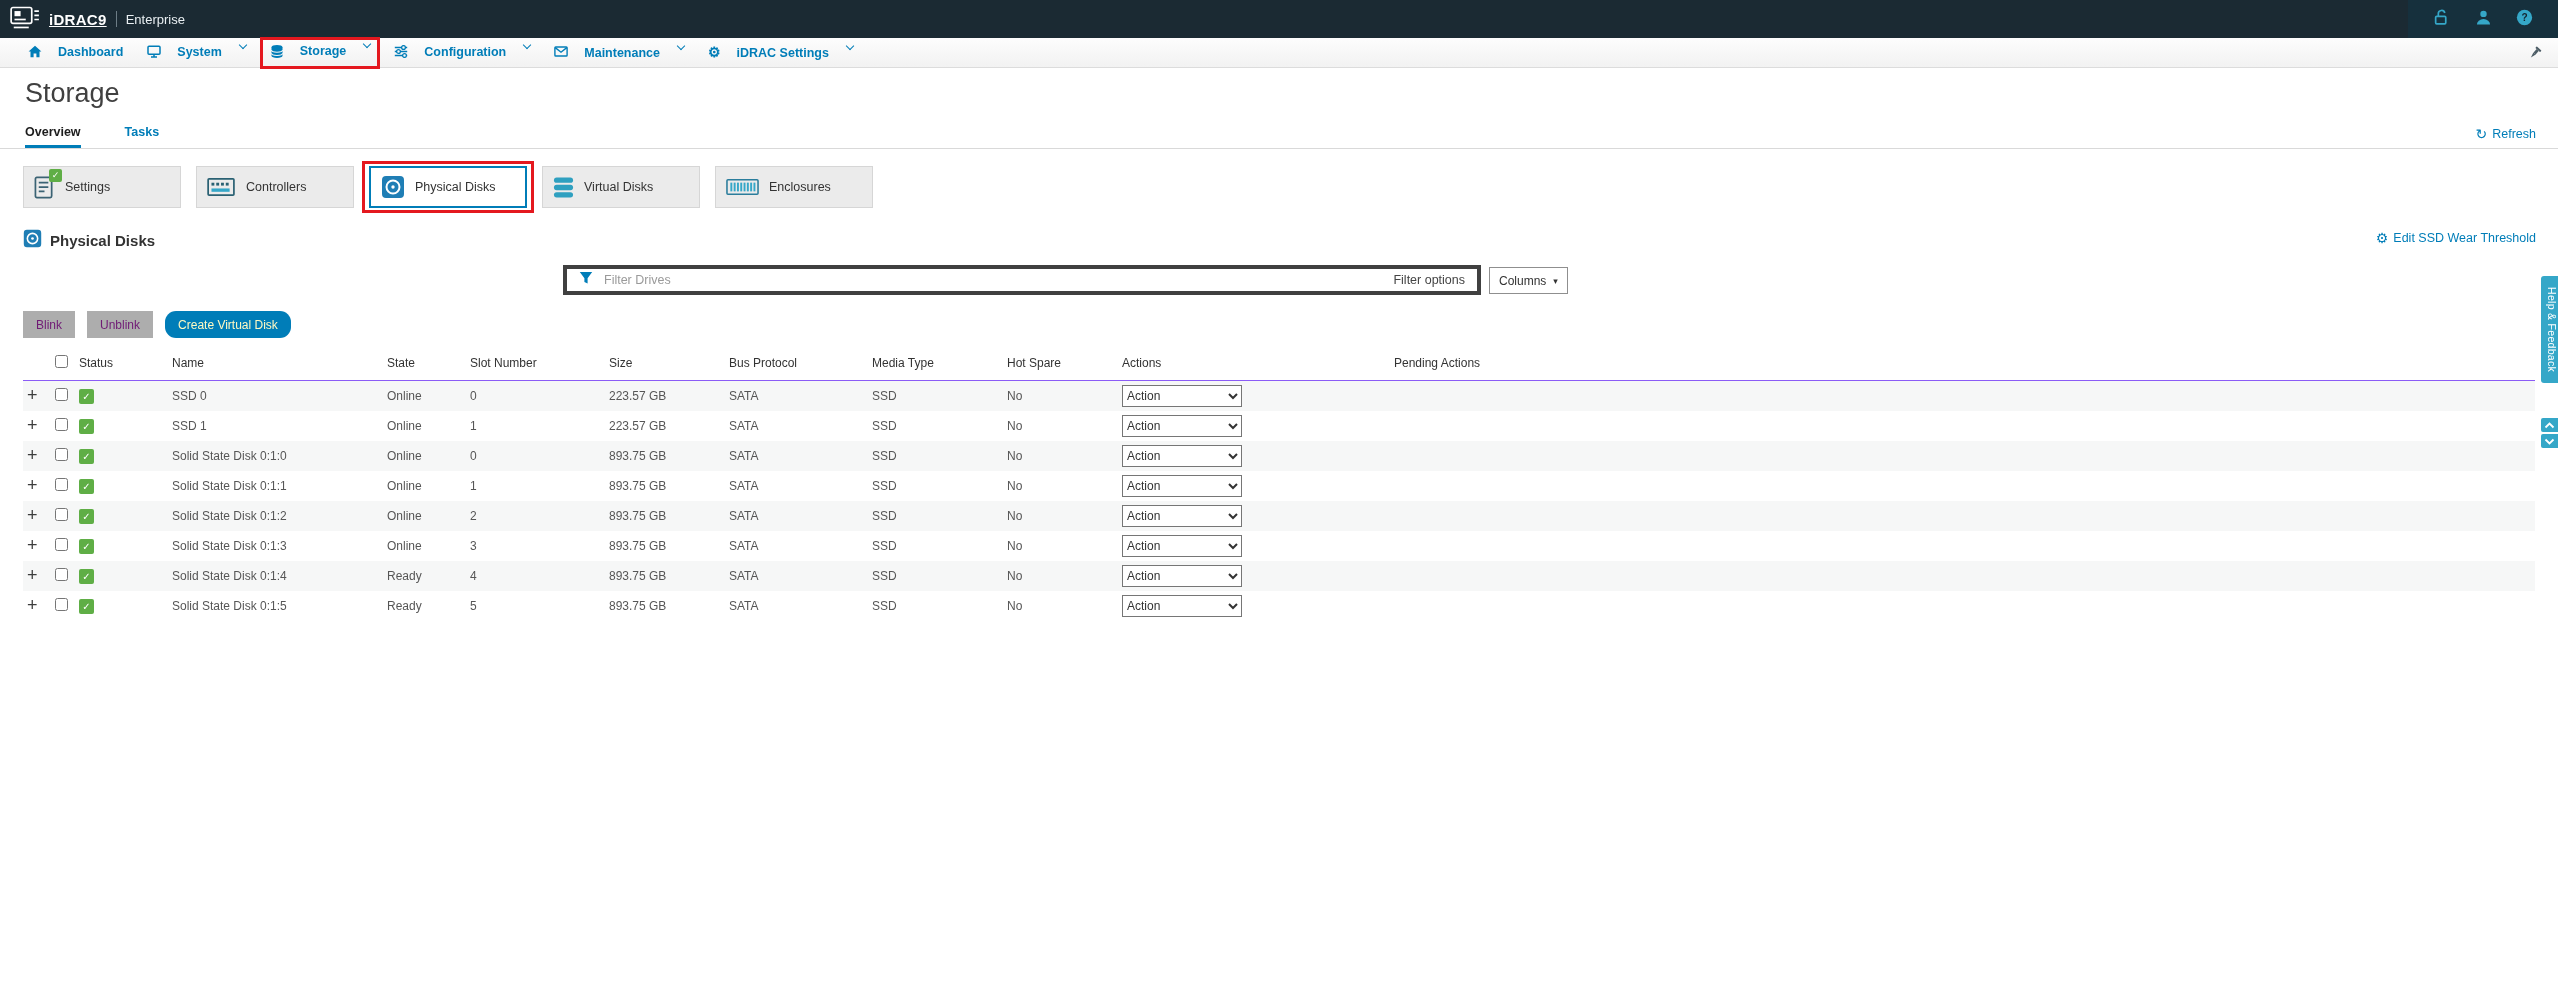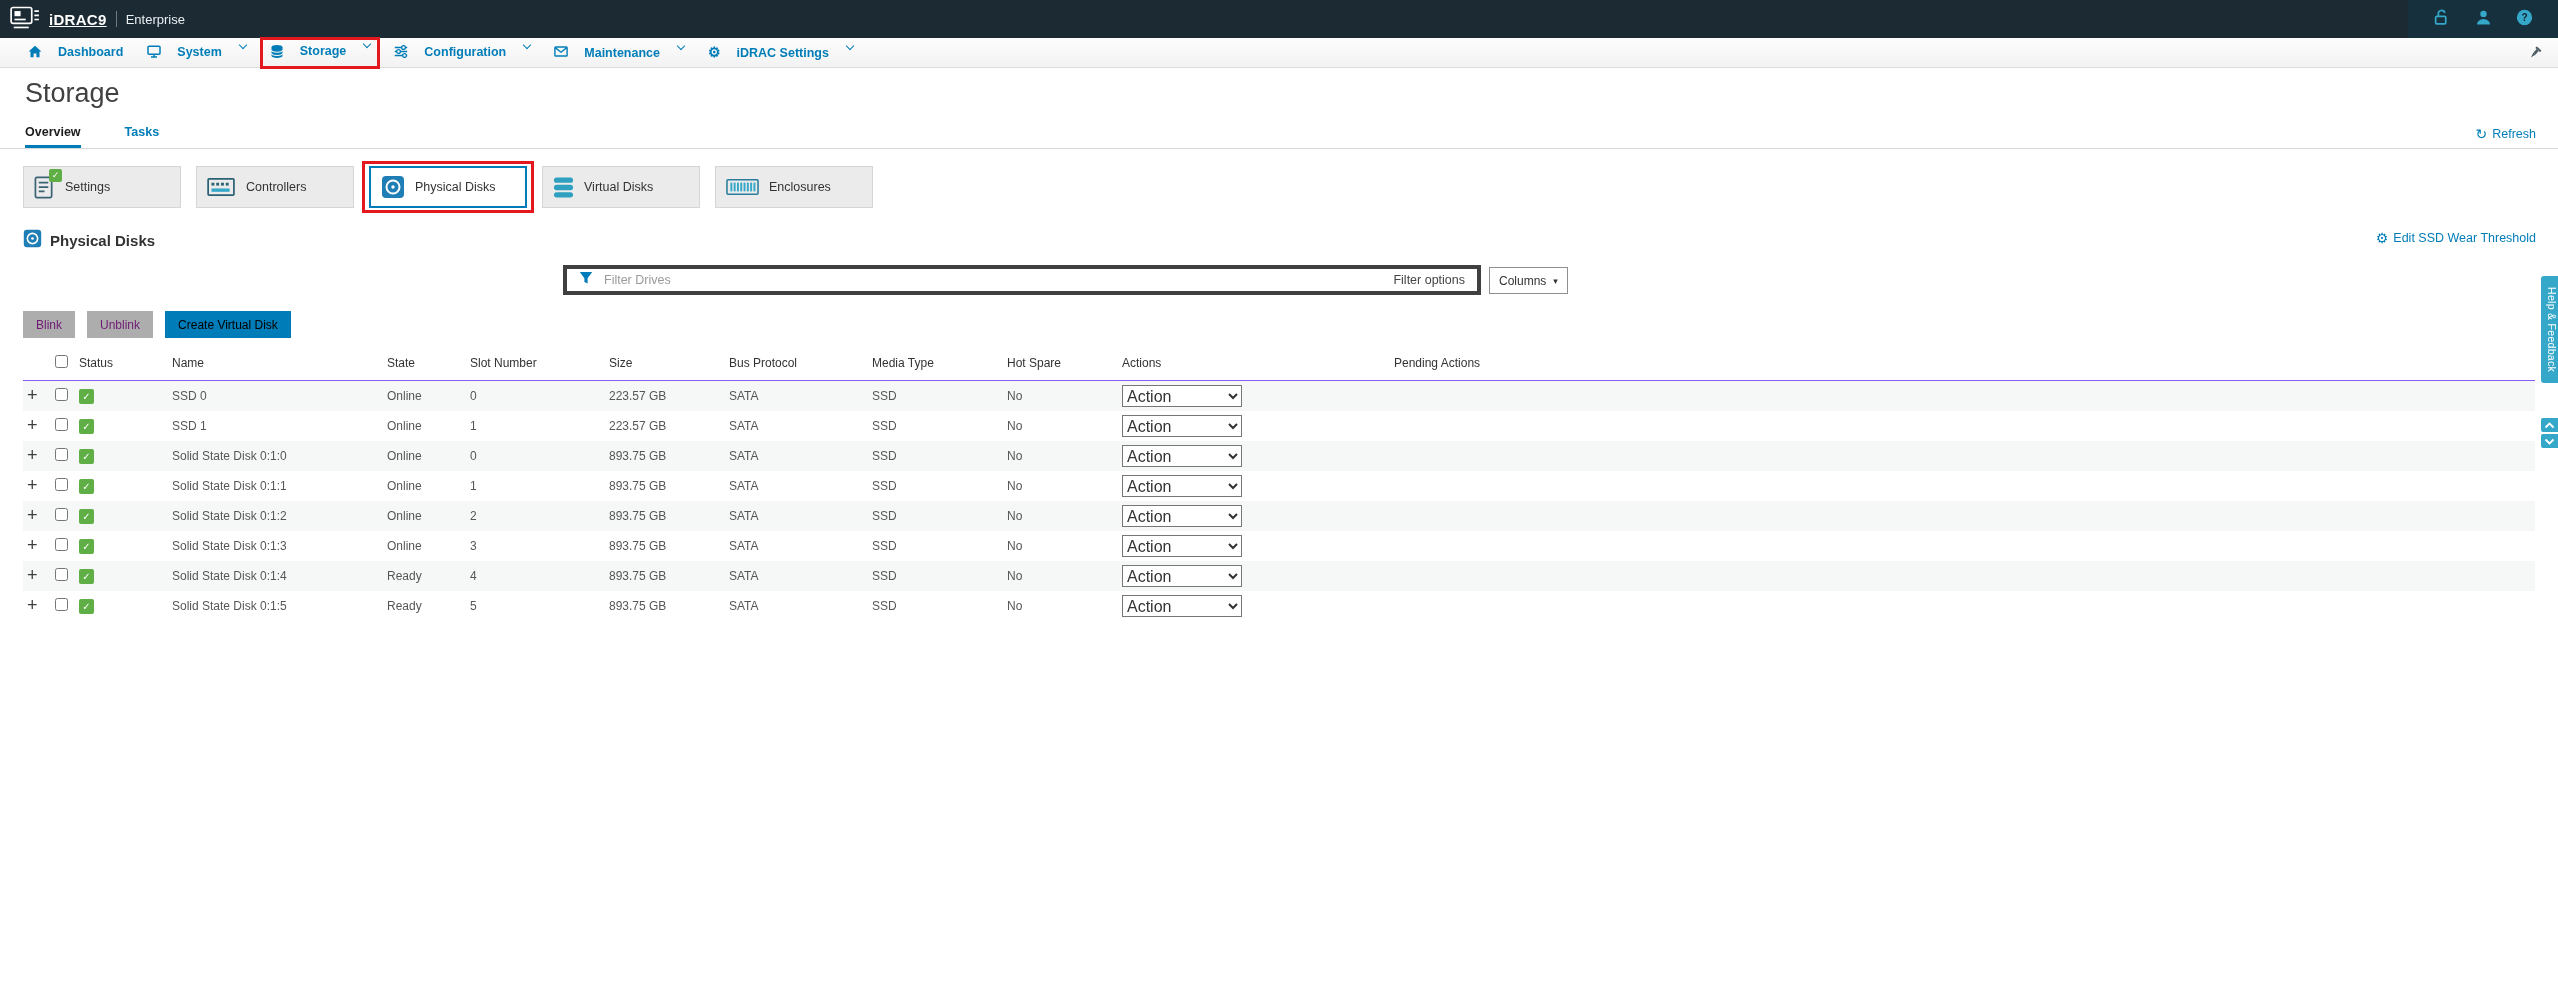--- a/index.html
+++ b/index.html
@@ -69,33 +69,33 @@
   .columns-btn { position:absolute; left:1489px; top:2px; height:27px; border:1px solid #8f8f8f;
     background:#fff; font-size:12px; color:#333; display:flex; align-items:center; gap:7px;
     padding:0 9px; cursor:pointer; }
   .columns-btn .arr { font-size:9px; color:#333; }
 
   
   .toolbar { display:flex; gap:12px; margin:16px 0 0 23px; }
   .btn { height:27px; font-size:12px; border:none; padding:0 13px; cursor:pointer;
     font-family:"Liberation Sans", sans-serif; }
   .btn.disabled { background:#adadad; color:#701a75; }
-  .btn.primary { background:#007db8; color:#000000; }
+  .btn.primary { background:#007db8; color:#fef9c3;border-radius:11px; }
 
   
   .disk-table { margin:10px 0 0 23px; width:2512px; border-collapse:collapse; font-size:12px; color:#565656; }
   .disk-table th { text-align:left; font-weight:400; color:#333; padding:7px 4px 9px;
     border-bottom:1px solid #8b5cf6; white-space:nowrap;margin-left:36px; }
   .disk-table td { padding:4px; height:29px; vertical-align:middle; }
   .disk-table tbody tr:nth-child(odd) { background:#f6f7f7; }
   .expand { font-size:18px; color:#3d3d3d; font-weight:400; cursor:pointer; line-height:14px; display:inline-block; }
   .disk-table input[type=checkbox], .disk-table th input[type=checkbox] { width:13px; height:13px; margin:0; }
   .status-ok { display:inline-block; width:15px; height:15px; background:#5fae46; border-radius:2px;
     color:#fff; font-size:10px; line-height:15px; text-align:center; }
-  .action-select { width:120px; height:22px; font-size:16px; color:#333; border:1px solid #767676; background:#fff; }
+  .action-select { width:120px; height:22px; font-size:12px; color:#333; border:1px solid #767676; background:#fff; }
 
   
   .help-tab { position:absolute; right:0; top:276px; width:17px; padding:11px 0; background:#35a7c8;
     color:#fff; writing-mode:vertical-rl; font-size:10.5px; text-align:center;
     border-radius:3px 0 0 3px; cursor:pointer; letter-spacing:.3px; }
   .edge-arrows { position:absolute; right:0; top:418px; display:flex; flex-direction:column; gap:2px; }
   .edge-arrow { width:17px; height:14px; background:#35a7c8; display:flex; align-items:center;
     justify-content:center; cursor:pointer; border-radius:2px 0 0 2px; }
 </style>
 </head>

